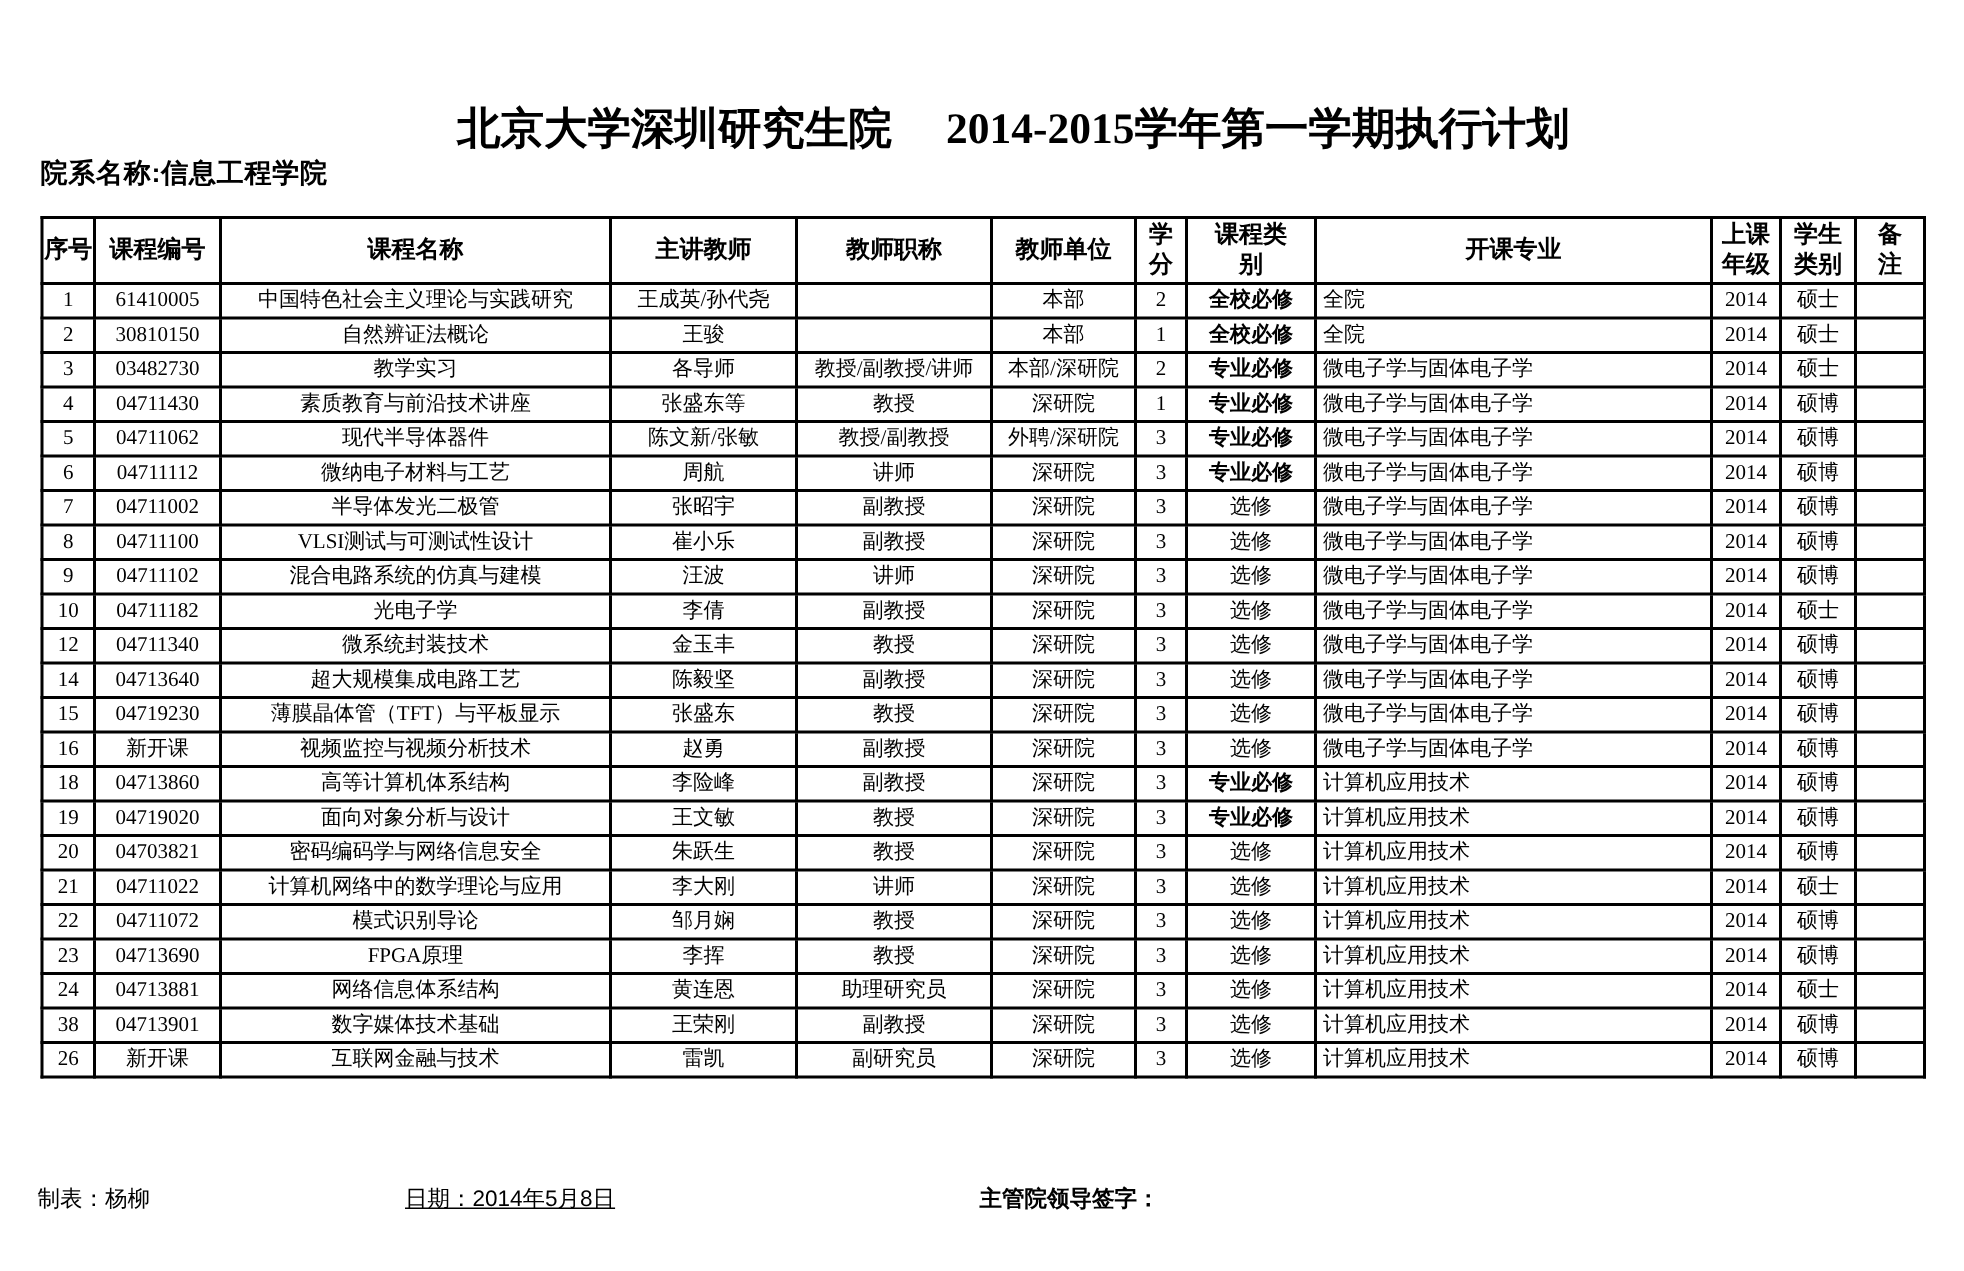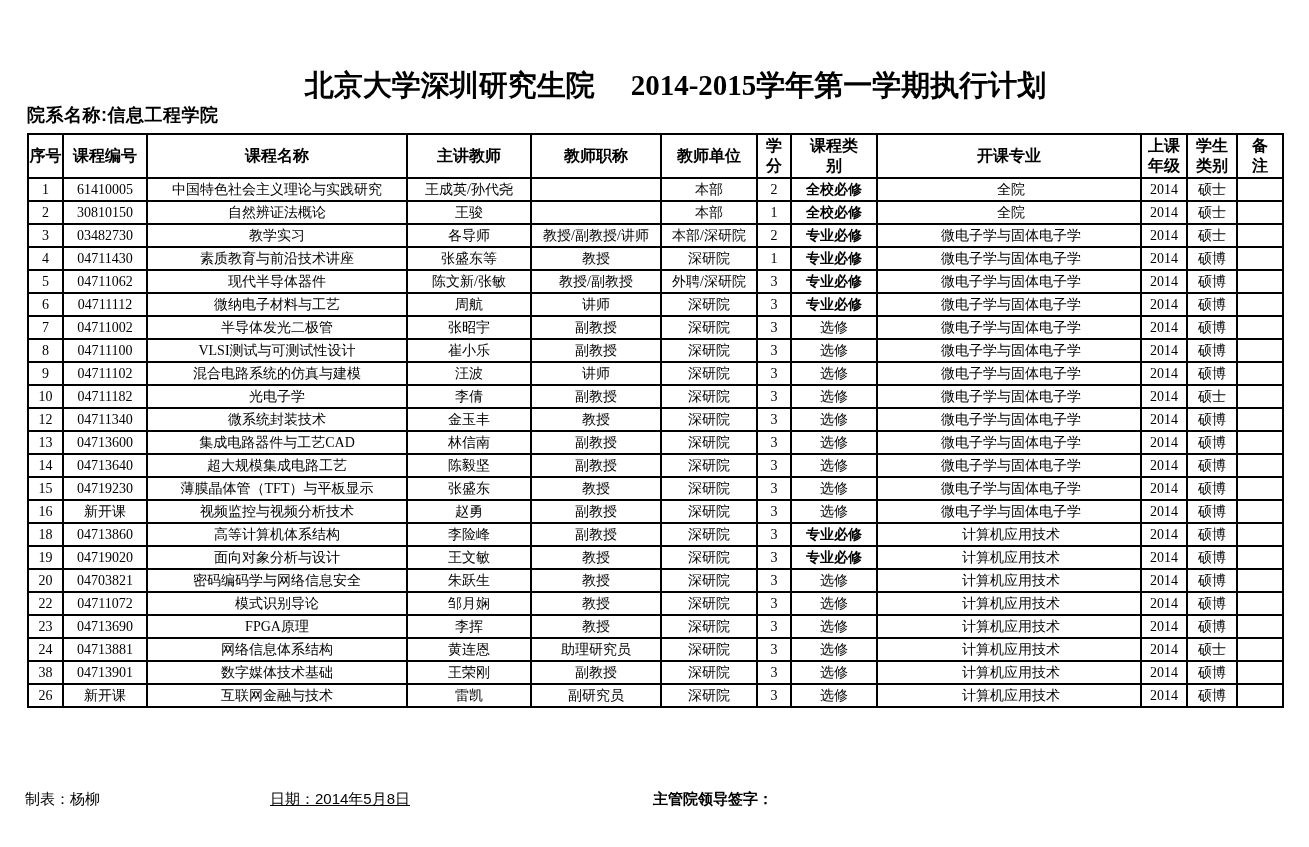--- a/index.html
+++ b/index.html
@@ -29,21 +29,21 @@
     position: absolute;
     top: 103px;
     left: 27px;
     font-family: "Liberation Sans", "DejaVu Sans", sans-serif;
     font-size: 18px;
     font-weight: bold;
     letter-spacing: 0.5px;
   }
   table.course-table {
     position: absolute;
-    top: 133px;
+    top: 144px;
     left: 27px;
     width: 1255px;
     border-collapse: collapse;
     table-layout: fixed;
   }
   .course-table th, .course-table td {
     border: 2px solid #000000;
     text-align: center;
     vertical-align: middle;
     padding: 0;
@@ -56,21 +56,21 @@
     line-height: 1.25;
     white-space: pre-line;
   }
   .course-table td {
     height: 21px;
     font-size: 14px;
     line-height: 21px;
     white-space: nowrap;
   }
   .course-table td.left {
-    text-align: center;
+    text-align: left;
     padding-left: 4px;
   }
   .course-table td.bold { font-weight: bold; }
   .footer {
     position: absolute;
     top: 790px;
     left: 0;
     width: 100%;
     height: 24px;
     font-family: "Liberation Sans", "DejaVu Sans", sans-serif;
@@ -276,34 +276,20 @@
           <td>教授</td>
           <td>深研院</td>
           <td>3</td>
           <td>选修</td>
           <td class="left">微电子学与固体电子学</td>
           <td>2014</td>
           <td>硕博</td>
           <td></td>
         </tr>
         <tr>
-          <td>13</td>
-          <td>04713600</td>
-          <td>集成电路器件与工艺CAD</td>
-          <td>林信南</td>
-          <td>副教授</td>
-          <td>深研院</td>
-          <td>3</td>
-          <td>选修</td>
-          <td class="left">微电子学与固体电子学</td>
-          <td>2014</td>
-          <td>硕博</td>
-          <td></td>
-        </tr>
-        <tr>
           <td>14</td>
           <td>04713640</td>
           <td>超大规模集成电路工艺</td>
           <td>陈毅坚</td>
           <td>副教授</td>
           <td>深研院</td>
           <td>3</td>
           <td>选修</td>
           <td class="left">微电子学与固体电子学</td>
           <td>2014</td>
@@ -371,20 +357,34 @@
           <td>04703821</td>
           <td>密码编码学与网络信息安全</td>
           <td>朱跃生</td>
           <td>教授</td>
           <td>深研院</td>
           <td>3</td>
           <td>选修</td>
           <td class="left">计算机应用技术</td>
           <td>2014</td>
           <td>硕博</td>
+          <td></td>
+        </tr>
+        <tr>
+          <td>21</td>
+          <td>04711022</td>
+          <td>计算机网络中的数学理论与应用</td>
+          <td>李大刚</td>
+          <td>讲师</td>
+          <td>深研院</td>
+          <td>3</td>
+          <td>选修</td>
+          <td class="left">计算机应用技术</td>
+          <td>2014</td>
+          <td>硕士</td>
           <td></td>
         </tr>
         <tr>
           <td>22</td>
           <td>04711072</td>
           <td>模式识别导论</td>
           <td>邹月娴</td>
           <td>教授</td>
           <td>深研院</td>
           <td>3</td>

